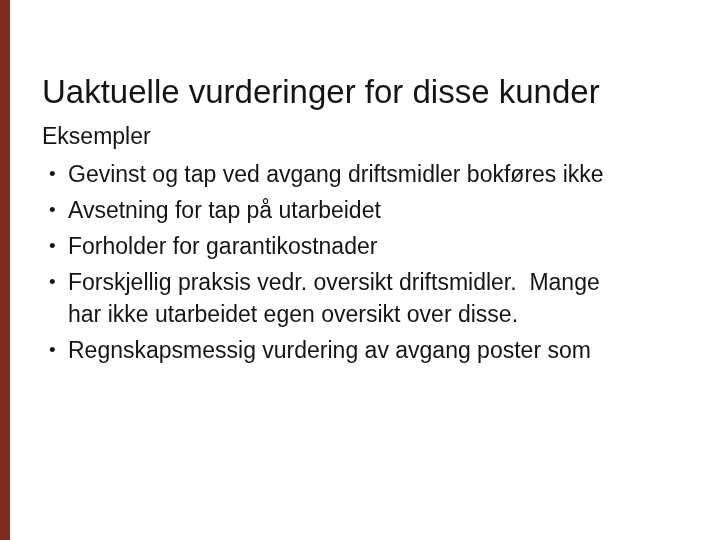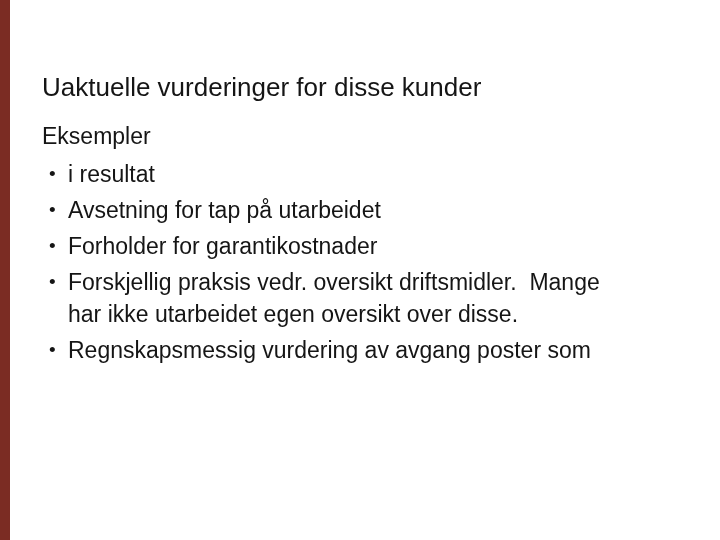--- a/index.html
+++ b/index.html
@@ -20,21 +20,21 @@
     position: absolute;
     left: 0;
     top: 0;
     width: 10px;
     height: 540px;
   }
   .title {
     position: absolute;
     left: 42px;
     top: 50px;
-    font-size: 26px;
+    font-size: 33px;
     line-height: 40px;
     font-weight: 400;
     letter-spacing: 0px;
     white-space: pre;
   }
   .body-block {
     position: absolute;
     left: 42px;
     top: 120px;
     right: 16px;
@@ -81,21 +81,21 @@
 
   <div class="body-block">
 
     <div class="subtitle">Eksempler</div>
 
     <ul class="bullet-list">
 
       <li class="bullet-item">
         <span class="bullet-marker">•</span>
         <div class="bullet-lines">
-          <div class="line">i resultat</div>
+          <div class="line">Gevinst og tap ved avgang driftsmidler bokføres ikke</div>
         </div>
       </li>
 
       <li class="bullet-item">
         <span class="bullet-marker">•</span>
         <div class="bullet-lines">
           <div class="line">Avsetning for tap på utarbeidet</div>
         </div>
       </li>
 

